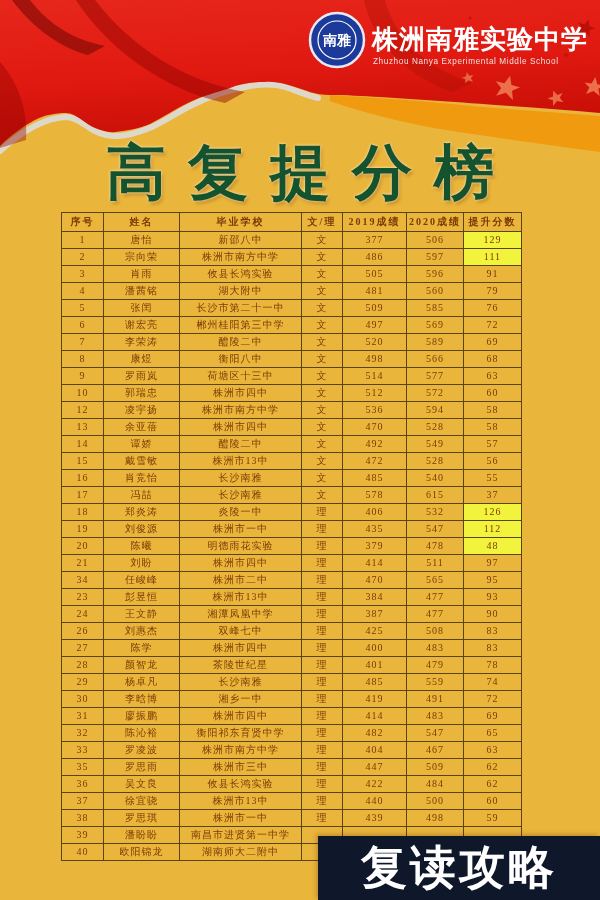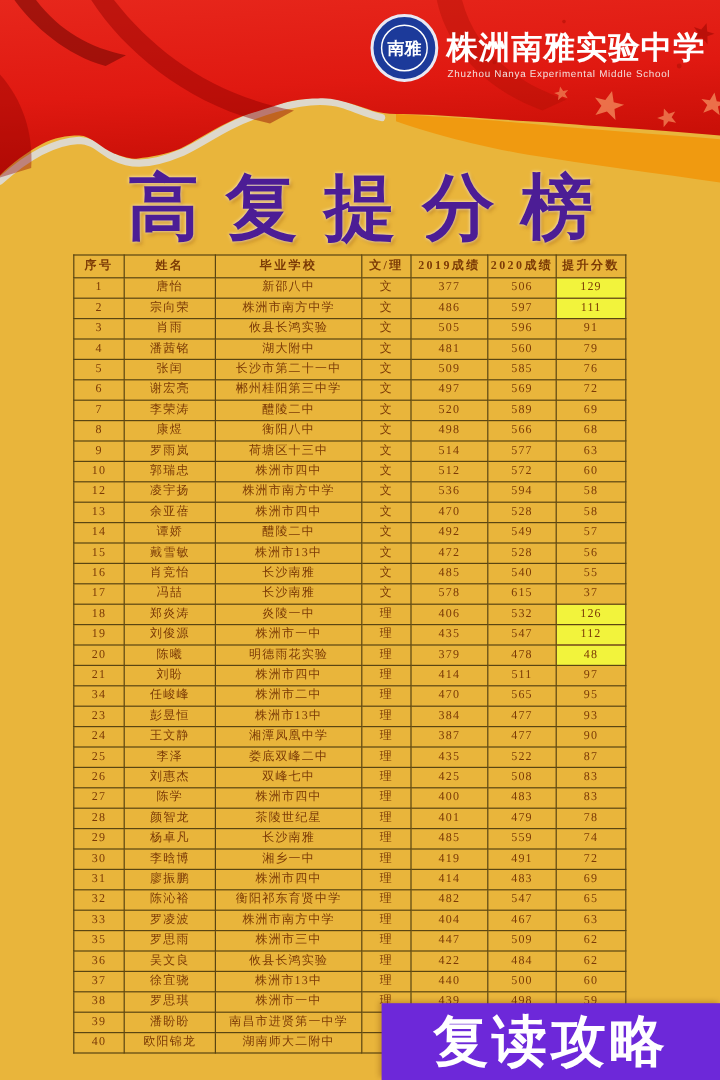--- a/index.html
+++ b/index.html
@@ -6,21 +6,21 @@
   body{
     width:600px;height:900px;position:relative;overflow:hidden;
     background:#e9b53b;
     font-family:"Liberation Serif", serif;
   }
   
   .flag-wrap{position:absolute;left:0;top:0;width:600px;height:235px;}
   
   .title{
     position:absolute;top:133px;left:0;width:600px;text-align:center;
-    font-size:60px;font-weight:bold;color:#4c1d95;
+    font-size:60px;font-weight:bold;color:#14532d;
     letter-spacing:22px;padding-left:22px;box-sizing:border-box;
     font-family:"Liberation Serif", serif;
     text-shadow:0 0 3px rgba(255,255,255,.85), 2px 3px 3px rgba(150,80,0,.35);
     white-space:nowrap;
   }
   
   .board{position:absolute;left:61px;top:212px;}
   table{border-collapse:collapse;table-layout:fixed;width:460px;}
   col.c1{width:42px;} col.c2{width:76px;} col.c3{width:122px;}
   col.c4{width:41px;} col.c5{width:64px;} col.c6{width:57px;} col.c7{width:58px;}
@@ -29,21 +29,21 @@
     padding:0;margin:0;height:16px;line-height:16px;
     text-align:center;vertical-align:middle;
     font-size:10px;color:#7b3a06;letter-spacing:1px;
     overflow:hidden;white-space:nowrap;
   }
   th{height:18px;line-height:18px;font-weight:bold;letter-spacing:2px;}
   td.hl{background:#f2f33c;}
   
   .strategy-banner{
     position:absolute;left:318px;top:836px;width:282px;height:64px;
-    background:#6d28d9;display:flex;align-items:center;justify-content:center;
+    background:#0f172a;display:flex;align-items:center;justify-content:center;
     box-shadow:-2px -2px 4px rgba(90,40,0,.25);
     z-index:10;
   }
   .strategy-banner span{
     color:#ffffff;font-size:46px;font-weight:bold;letter-spacing:3px;
     font-family:"Liberation Sans", sans-serif;
   }
 </style>
 </head>
 <body>
@@ -318,29 +318,20 @@
         <tr>
           <td>24</td>
           <td>王文静</td>
           <td>湘潭凤凰中学</td>
           <td>理</td>
           <td>387</td>
           <td>477</td>
           <td>90</td>
         </tr>
         <tr>
-          <td>25</td>
-          <td>李泽</td>
-          <td>娄底双峰二中</td>
-          <td>理</td>
-          <td>435</td>
-          <td>522</td>
-          <td>87</td>
-        </tr>
-        <tr>
           <td>26</td>
           <td>刘惠杰</td>
           <td>双峰七中</td>
           <td>理</td>
           <td>425</td>
           <td>508</td>
           <td>83</td>
         </tr>
         <tr>
           <td>27</td>

